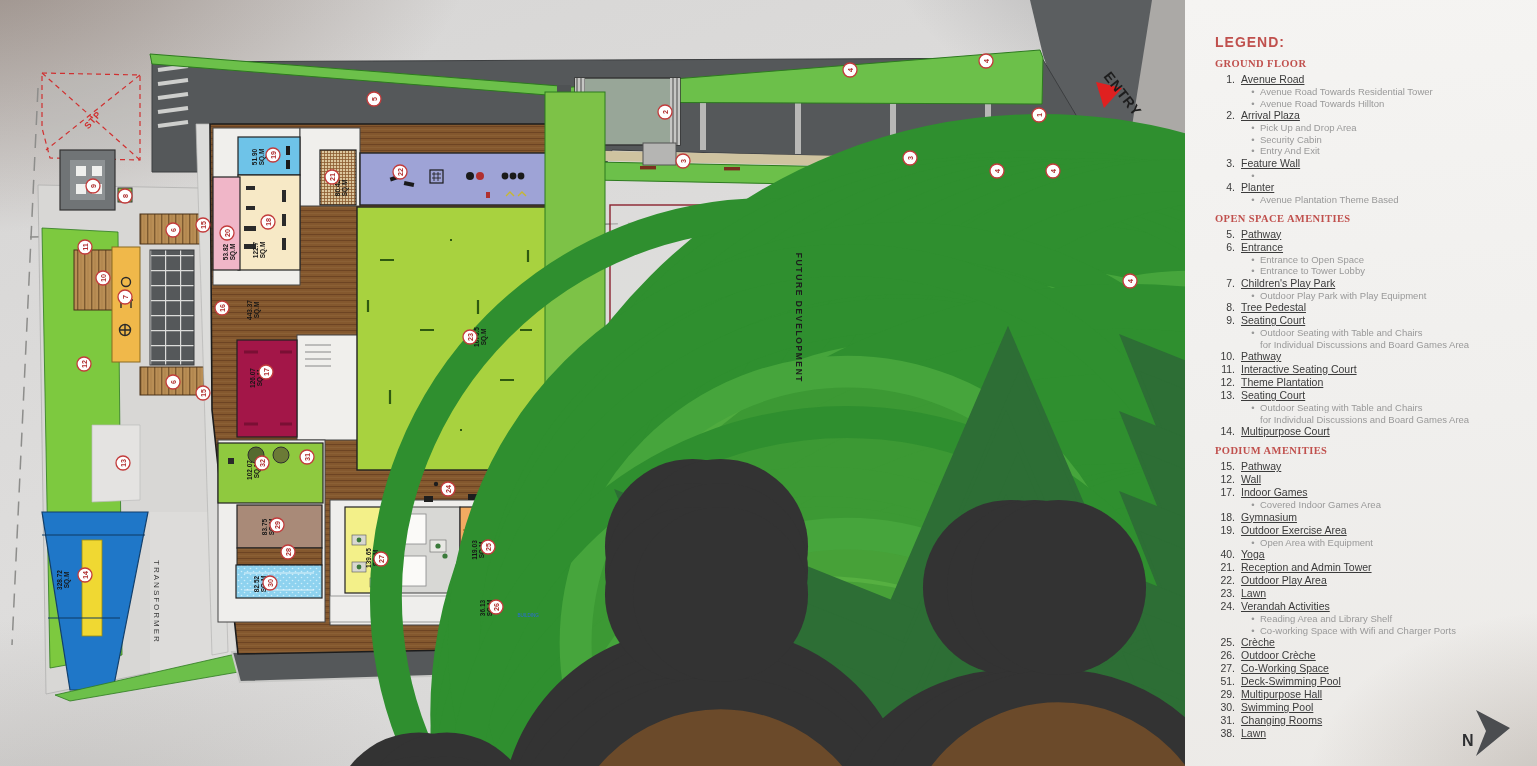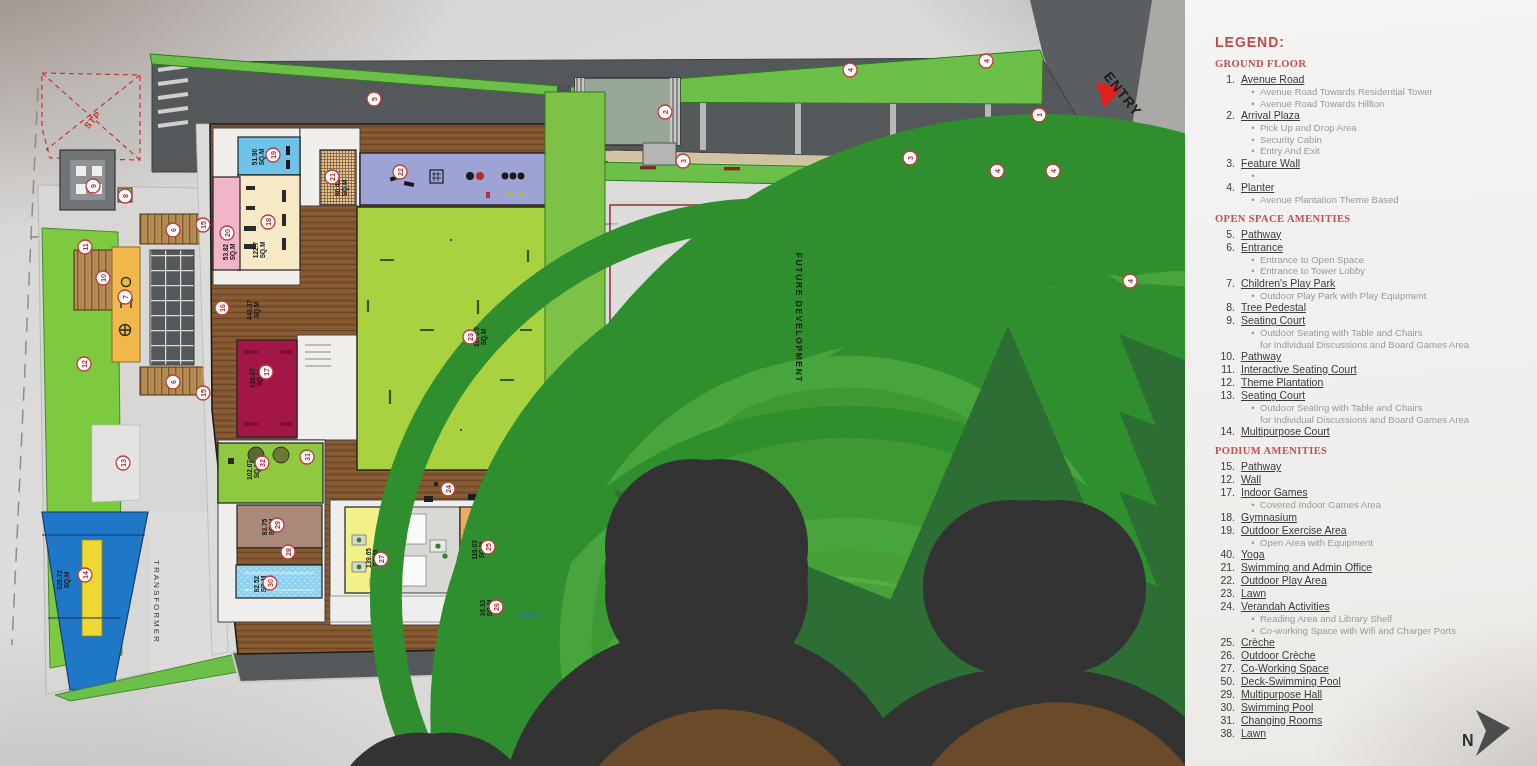--- a/index.html
+++ b/index.html
@@ -782,21 +782,21 @@
         <div class="lg-sub">
           <span class="b">•</span>
           <span class="t">Open Area with Equipment</span>
         </div>
         <div class="lg-item">
           <span class="lg-num">40.</span>
           <span class="lg-lab">Yoga</span>
         </div>
         <div class="lg-item">
           <span class="lg-num">21.</span>
-          <span class="lg-lab">Swimming and Admin Office</span>
+          <span class="lg-lab">Reception and Admin Tower</span>
         </div>
         <div class="lg-item">
           <span class="lg-num">22.</span>
           <span class="lg-lab">Outdoor Play Area</span>
         </div>
         <div class="lg-item">
           <span class="lg-num">23.</span>
           <span class="lg-lab">Lawn</span>
         </div>
         <div class="lg-item">
@@ -817,21 +817,21 @@
         </div>
         <div class="lg-item">
           <span class="lg-num">26.</span>
           <span class="lg-lab">Outdoor Crèche</span>
         </div>
         <div class="lg-item">
           <span class="lg-num">27.</span>
           <span class="lg-lab">Co-Working Space</span>
         </div>
         <div class="lg-item">
-          <span class="lg-num">50.</span>
+          <span class="lg-num">51.</span>
           <span class="lg-lab">Deck-Swimming Pool</span>
         </div>
         <div class="lg-item">
           <span class="lg-num">29.</span>
           <span class="lg-lab">Multipurpose Hall</span>
         </div>
         <div class="lg-item">
           <span class="lg-num">30.</span>
           <span class="lg-lab">Swimming Pool</span>
         </div>

